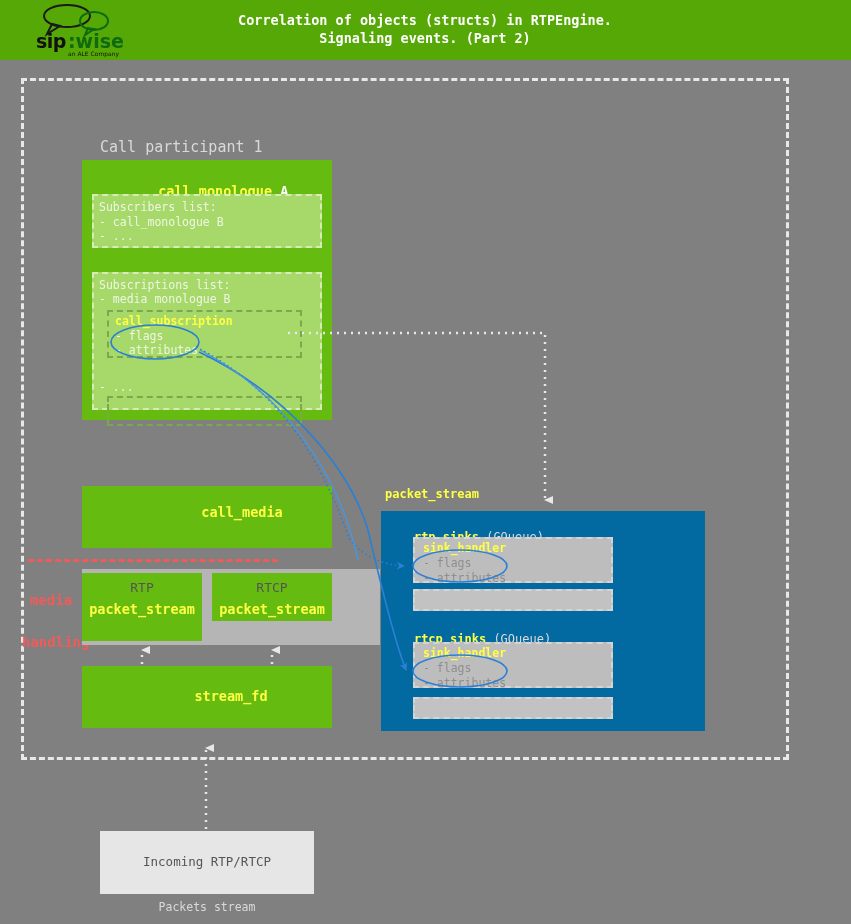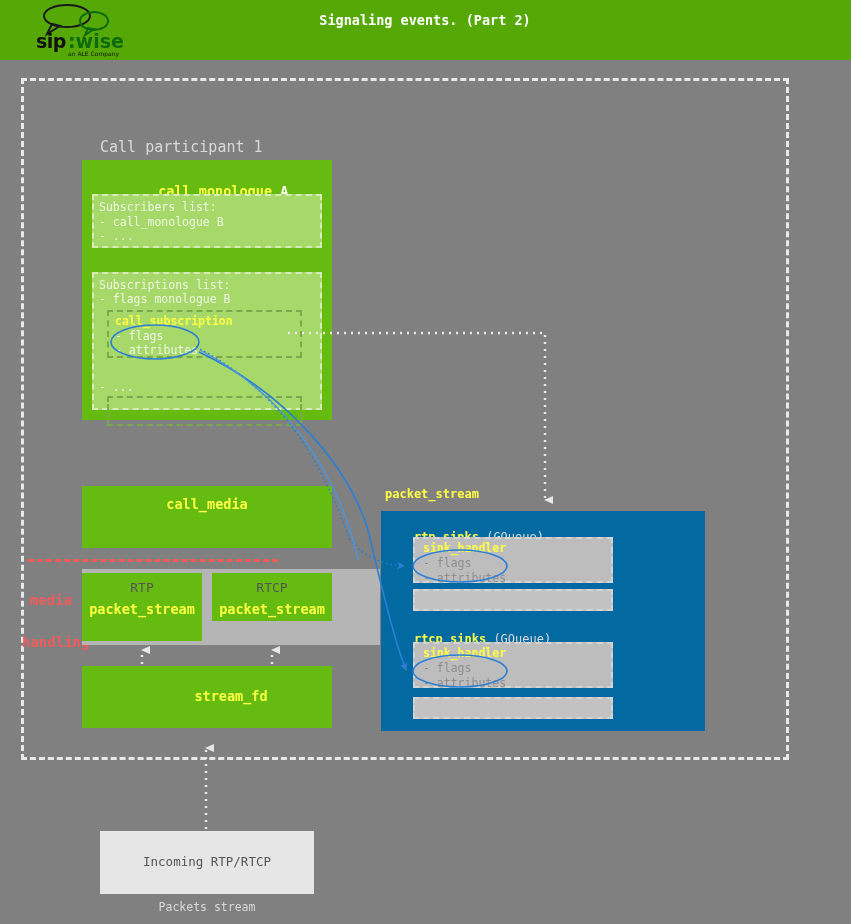--- a/index.html
+++ b/index.html
@@ -161,20 +161,21 @@
       <path d="M22 22 L17 32 L30 24 Z" fill="none" stroke="#1a1a1a" stroke-width="2"></path>
       <ellipse cx="64" cy="19" rx="14" ry="9" fill="none" stroke="#0d6b0d" stroke-width="2"></ellipse>
       <path d="M58 26 L55 33 L64 27 Z" fill="none" stroke="#0d6b0d" stroke-width="2"></path>
 
       <text x="6" y="46" font-family="'DejaVu Sans',sans-serif" font-size="19" font-weight="bold" fill="#111111" letter-spacing="-0.5">sip</text>
       <text x="38" y="46" font-family="'DejaVu Sans',sans-serif" font-size="19" font-weight="bold" fill="#0d6b0d">:wise</text>
       <text x="38" y="54" font-family="'DejaVu Sans',sans-serif" font-size="6" fill="#111111">an ALE Company</text>
     </svg>
   </div>
   <div class="header-title">
+    <div>Correlation of objects (structs) in RTPEngine.</div>
     <div>Signaling events. (Part 2)</div>
   </div>
 </div>
 
 <div class="outer-dashed"></div>
 
 <div class="gray-label" style="left:100px;top:138px;">Call participant 1</div>
 
 <div class="green-panel" style="left:82px;top:160px;width:250px;height:260px;">
   <div class="panel-title" style="top:7px;">
@@ -183,34 +184,34 @@
 </div>
 
 <div class="inner-box" style="left:92px;top:194px;width:230px;height:54px;">
   <div class="inner-box-text" style="left:5px;top:4px;">Subscribers list:</div>
   <div class="inner-box-text" style="left:5px;top:19px;">- call_monologue B</div>
   <div class="inner-box-text" style="left:5px;top:33px;">- ...</div>
 </div>
 
 <div class="inner-box" style="left:92px;top:272px;width:230px;height:138px;">
   <div class="inner-box-text" style="left:5px;top:4px;">Subscriptions list:</div>
-  <div class="inner-box-text" style="left:5px;top:18px;">- flags monologue B</div>
+  <div class="inner-box-text" style="left:5px;top:18px;">- media monologue B</div>
 
   <div class="sub-box" style="left:13px;top:36px;width:195px;height:48px;">
     <div class="sub-title" style="left:6px;top:2px;">call_subscription</div>
     <div class="sub-lines" style="left:6px;top:17px;">- flags</div>
     <div class="sub-lines" style="left:6px;top:31px;">- attributes</div>
   </div>
 
   <div class="inner-box-text" style="left:5px;top:106px;">- ...</div>
   <div class="sub-box" style="left:13px;top:122px;width:195px;height:30px;"></div>
 </div>
 
 <div class="green-panel" style="left:82px;top:486px;width:250px;height:62px;">
-  <div class="panel-title ttl-yellow" style="top:10px;">call_media</div>
+  <div class="panel-title ttl-yellow" style="top:18px;padding-left:35px;">call_media</div>
 </div>
 
 <div class="red-dash-line"></div>
 <div class="media-handling">
   <div>media</div>
   <div>handling</div>
 </div>
 
 <div class="gray-band"></div>
 

